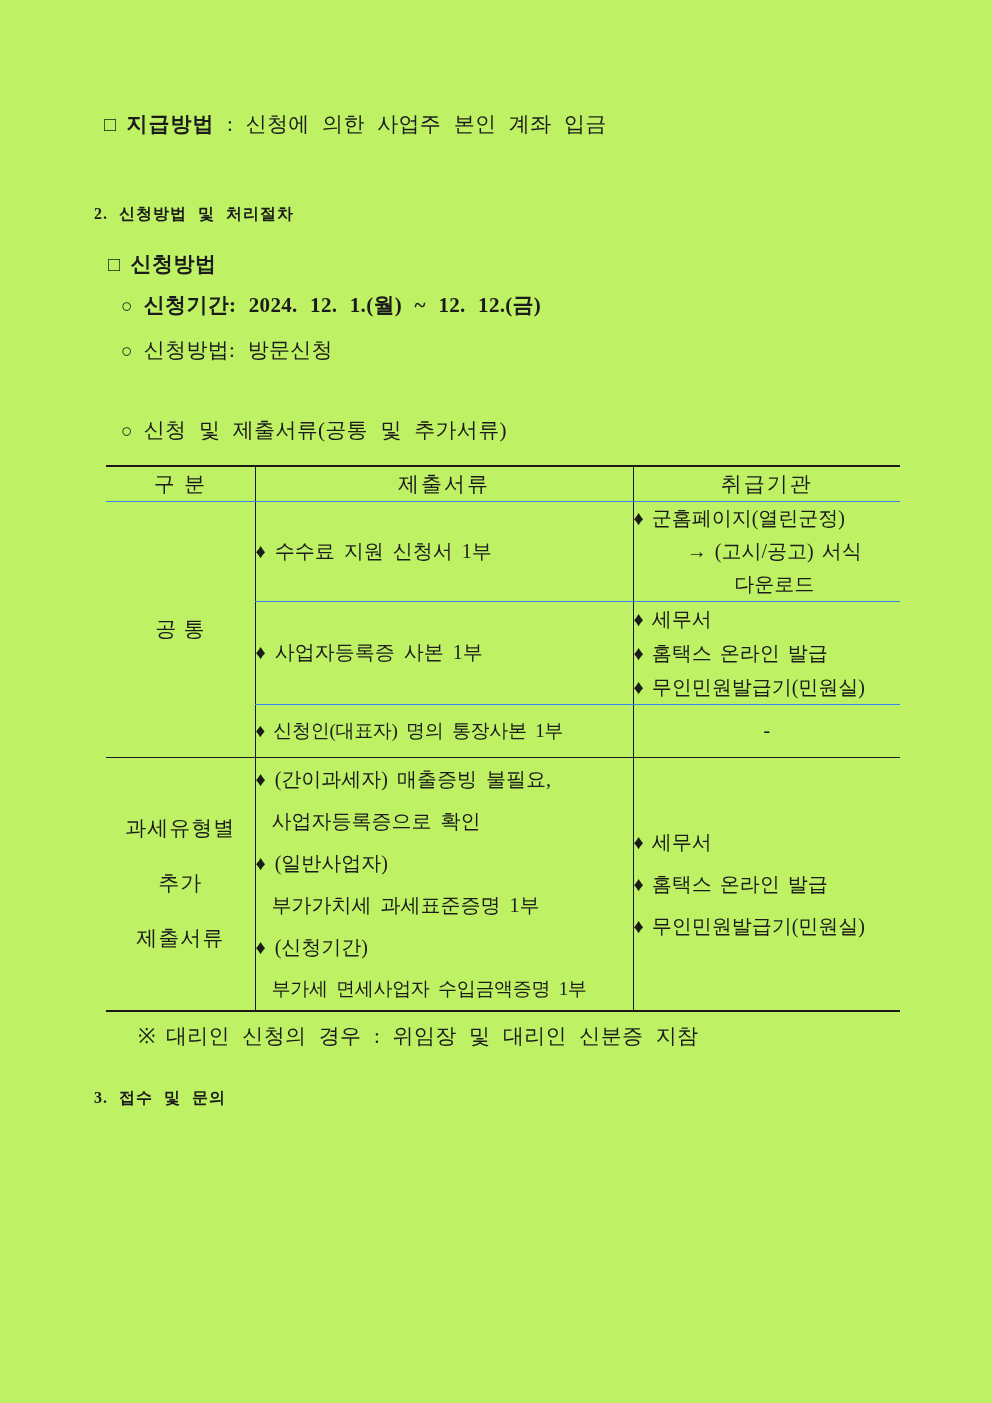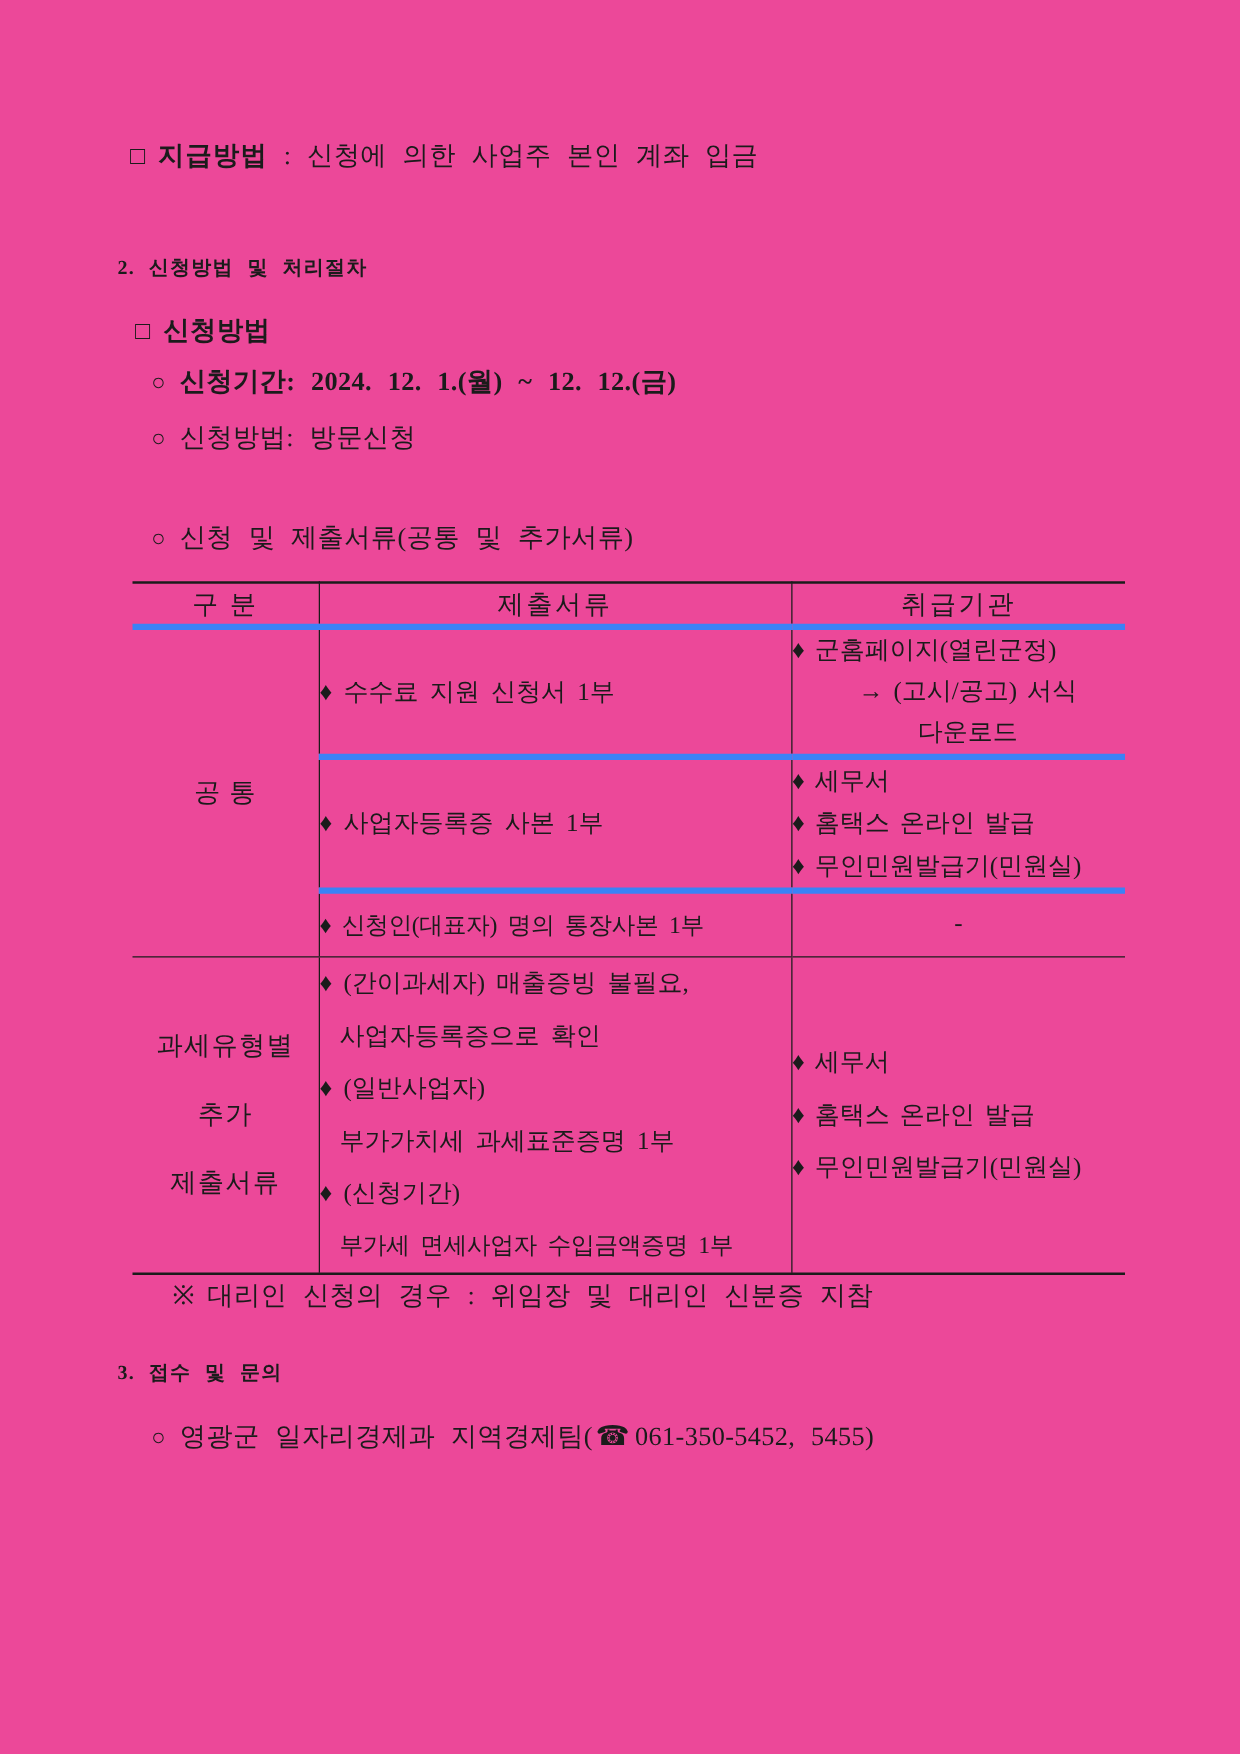--- a/index.html
+++ b/index.html
@@ -2,21 +2,21 @@
 <html><head>
 <meta charset="utf-8">
 <style>
   * { box-sizing: border-box; margin: 0; padding: 0; }
   html, body { background: #ffffff; }
   body { font-family: "Liberation Serif", "DejaVu Serif", serif; color: #1b1b1b; }
   .page {
     position: relative;
     width: 992px;
     height: 1403px;
-    background: #ec4899;
+    background: #bef264;
     overflow: hidden;
   }
   .abs { position: absolute; white-space: nowrap; }
   .b21 { font-size: 21px; word-spacing: 7px; letter-spacing: 0.3px; }
   .payment { left: 104px; top: 110px; }
   .payment .label { font-weight: bold; letter-spacing: 1px; }
   .sq-bullet { font-size: 20px; margin-right: 10px; }
   .h-title { font-size: 16px; font-weight: bold; letter-spacing: 1px; word-spacing: 6px; }
   .sec2-title { left: 94px; top: 204px; }
   .method-line { left: 108px; top: 250px; font-size: 21px; font-weight: bold; letter-spacing: 0.5px; }
@@ -37,21 +37,21 @@
     border-top: 2px solid #1b1b1b;
     border-bottom: 2px solid #1b1b1b;
     font-size: 20px;
   }
   .doc-table th, .doc-table td {
     font-weight: normal;
     vertical-align: middle;
     padding: 0;
   }
   .doc-table .bL { border-left: 1px solid #1b1b1b; }
-  .doc-table .bB { border-bottom: 5px solid #3b82f6; }
+  .doc-table .bB { border-bottom: 1px solid #3b82f6; }
   .doc-table .bB2 { border-bottom: 1.5px solid #1b1b1b; }
   .doc-table tr.hrow { height: 35px; }
   .doc-table tr.r1 { height: 100px; }
   .doc-table tr.r2 { height: 102px; }
   .doc-table tr.r3 { height: 53px; }
   .doc-table tr.r4 { height: 253px; }
   .doc-table th { font-size: 21px; letter-spacing: 2px; text-align: center; }
   .cat { text-align: center; font-size: 21px; letter-spacing: 1px; line-height: 55px; }
   .docs-cell { text-align: left; padding-left: 22px; word-spacing: 4px; }
   .org-cell  { text-align: left; padding-left: 10px; word-spacing: 3px; }
@@ -166,17 +166,14 @@
       </tr>
     </tbody>
   </table>
 
   <div class="abs b21 note-line">
     <span class="mark">※</span><span>대리인 신청의 경우 : 위임장 및 대리인 신분증 지참</span>
   </div>
 
   <div class="abs h-title sec3-title">3. 접수 및 문의</div>
 
-  <div class="abs b21 contact-line">
-    <span class="circ-bullet">○</span><span>영광군 일자리경제과 지역경제팀(</span><span class="phone-icon">☎</span><span>061-350-5452, 5455)</span>
-  </div>
 
 </div>
 
 </body></html>

